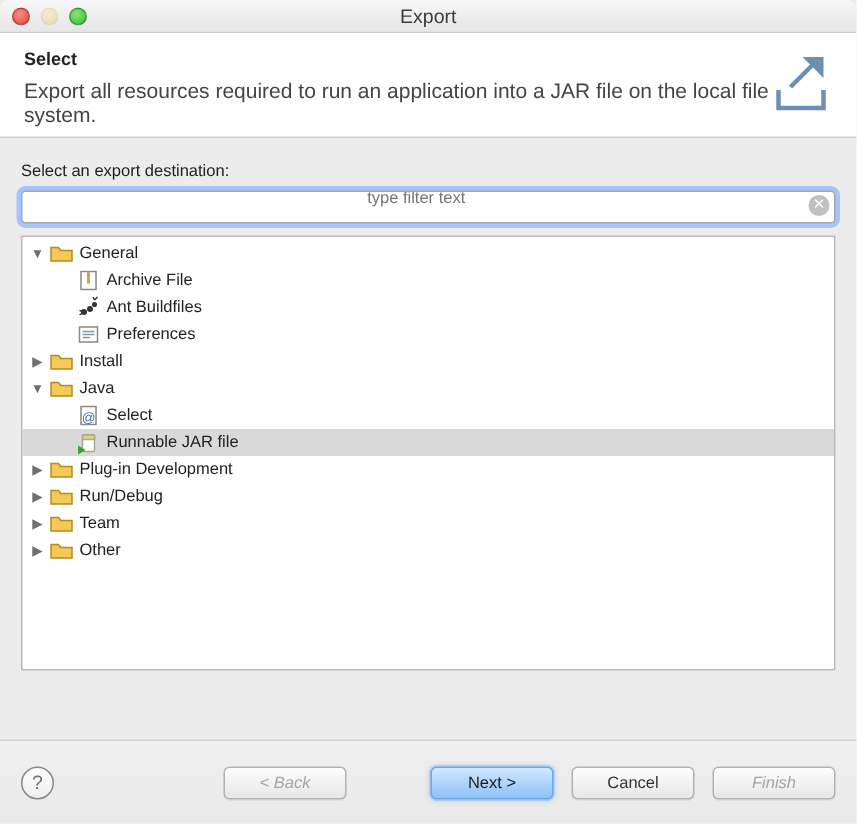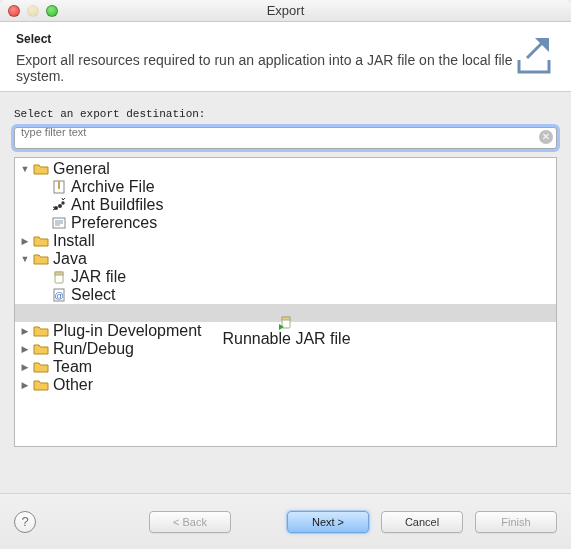--- a/index.html
+++ b/index.html
@@ -12,40 +12,40 @@
   .dot.yellow { background: radial-gradient(circle at 40% 35%, #ffe27a, #e0a200); opacity:.25; border-color: rgba(0,0,0,.15);}
   .dot.green { background: radial-gradient(circle at 40% 35%, #90e27a, #28c231); }
   .wintitle { position:absolute; left:0; right:0; text-align:center; font-size:13px; color:#3b3b3b; pointer-events:none;}
 
   .header { background: #fff; height: 70px; border-bottom: 1px solid #d1d1d1; padding: 10px 16px 0 16px; position: relative; }
   .header h1 { font-size: 12px; font-weight: bold; }
   .header p { font-size: 14px; color: #444; margin-top: 6px; }
   .header-icon { position:absolute; right:14px; top:10px; }
 
   .main { padding: 16px 14px 10px 14px; }
-  .label { font-size: 11px; margin-bottom: 6px; display:block;font-family:Liberation Mono, monospace;}
+  .label { font-size: 11px; margin-bottom: 6px; display:block;}
   .input-wrap { position: relative; }
-  .filter { width: 100%; height: 22px; border: 1px solid #a8a8a8; border-radius: 3px; padding: 2px 22px 14px 6px; font-size: 11px; outline: none; box-shadow: 0 0 0 3px rgba(120,170,255,.6); }
+  .filter { width: 100%; height: 22px; border: 1px solid #a8a8a8; border-radius: 3px; padding: 2px 22px 14px 6px; font-size: 11px; outline: none; box-shadow: 0 0 0 3px rgba(120,170,255,.6); text-align: center; }
   .clear { position:absolute; right:4px; top:4px; width:14px; height:14px; border-radius:50%; background:#c0c0c0; display:flex; align-items:center; justify-content:center; color:#fff; font-size:10px; line-height:1; cursor:pointer; }
 
   .tree-box { margin-top: 8px; border: 1px solid #b8b8b8; background: #fff; height: 290px; overflow:auto; padding-top:2px; }
   .row { display:flex; align-items:center; height:18px; white-space:nowrap; }
-  .row.selected { background:#d9d9d9;flex-direction:column; }
+  .row.selected { background:#d9d9d9; }
   .twisty { width:12px; text-align:center; font-size:9px; color:#6f6f6f; cursor:pointer; user-select:none;}
   .twisty.spacer { visibility:hidden; }
   .ico { width:16px; height:16px; display:flex; align-items:center; justify-content:center; margin:0 2px;}
-  .row span.lbl { padding-left:2px; font-size:16px;text-align:right; }
+  .row span.lbl { padding-left:2px; font-size:11px;text-align:right; }
   .indent { display:inline-block; }
   svg { display:block; }
 
   .footer { position:absolute; left:0; right:0; bottom:0; height:56px; border-top:1px solid #d4d4d4; background:linear-gradient(#f0f0f0,#e9e9e9); display:flex; align-items:center; padding:0 14px; }
   .help { width:22px; height:22px; border:1.5px solid #888; border-radius:50%; display:flex; align-items:center; justify-content:center; color:#6f6f6f; font-size:13px; cursor:pointer; background:linear-gradient(#fff,#eee);}
   .btns { margin-left:auto; display:flex; gap:12px;}
   button.mac { height:22px; min-width:82px; padding:0 14px; border:1px solid #b2b2b2; border-radius:4px; background:linear-gradient(#fdfdfd,#e7e7e7); font-size:11px; color:#333; box-shadow:0 1px 0 rgba(0,0,0,.05);}
-  button.mac:disabled { color:#a5a5a5;}
+  button.mac:disabled { color:#a5a5a5;font-style:italic;}
   button.mac.primary { background:linear-gradient(#cfe7ff,#8fc2f7); border-color:#6fa6de; color:#1a1a1a; box-shadow:0 0 0 1px rgba(100,160,230,.3), 0 0 4px rgba(120,170,255,.5);margin-left:44px;}
 </style>
 </head>
 <body>
 
 <div class="titlebar">
   <div class="traffic">
     <div class="dot red"></div>
     <div class="dot yellow"></div>
     <div class="dot green"></div>
@@ -136,31 +136,20 @@
             <path d="M1 4h5l1.5 2H15v7H1z" fill="#f4c957" stroke="#b58b1f"></path>
           </svg>
         </span>
         <span class="lbl">Java</span>
       </div>
       <div class="row">
         <span class="indent" style="width: 22px;"></span>
         <span class="twisty spacer">▶</span>
         <span class="ico">
           <svg width="16" height="16" viewBox="0 0 16 16">
-            <rect x="4" y="3" width="8" height="11" rx="1" fill="#fff" stroke="#aa8"></rect>
-            <rect x="4" y="3" width="8" height="3" fill="#e4cf86" stroke="#aa8"></rect>
-          </svg>
-        </span>
-        <span class="lbl">JAR file</span>
-      </div>
-      <div class="row">
-        <span class="indent" style="width: 22px;"></span>
-        <span class="twisty spacer">▶</span>
-        <span class="ico">
-          <svg width="16" height="16" viewBox="0 0 16 16">
             <rect x="3" y="2" width="10" height="12" fill="#fff" stroke="#888"></rect>
             <text x="8" y="12" font-size="9" text-anchor="middle" fill="#3b6fbf">@</text>
           </svg>
         </span>
         <span class="lbl">Select</span>
       </div>
       <div class="row selected">
         <span class="indent" style="width: 22px;"></span>
         <span class="twisty spacer">▶</span>
         <span class="ico">

